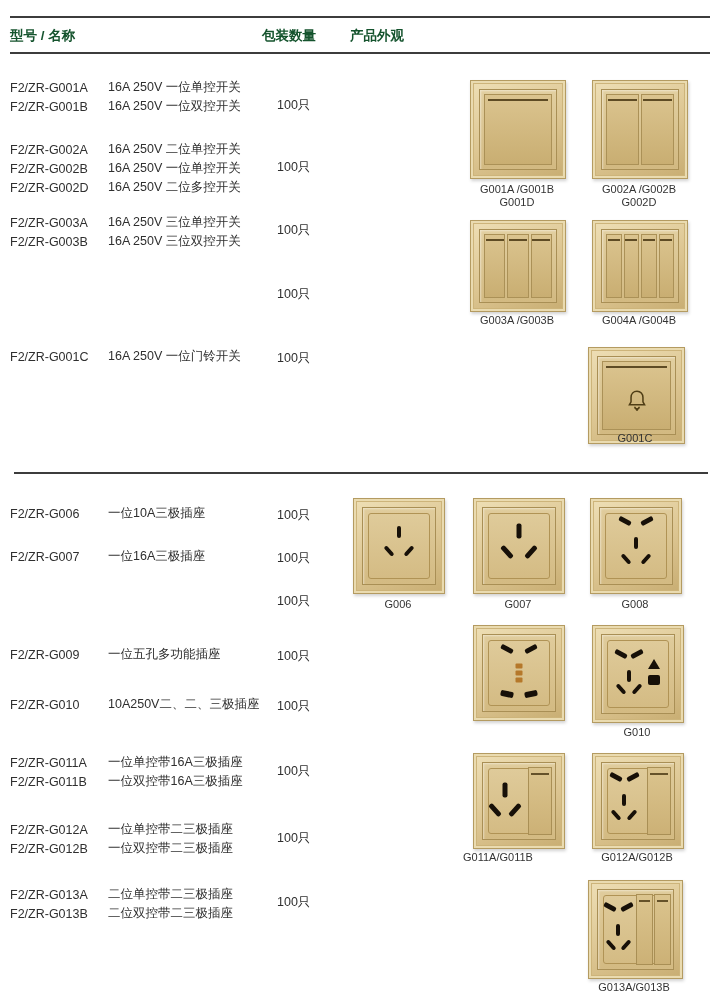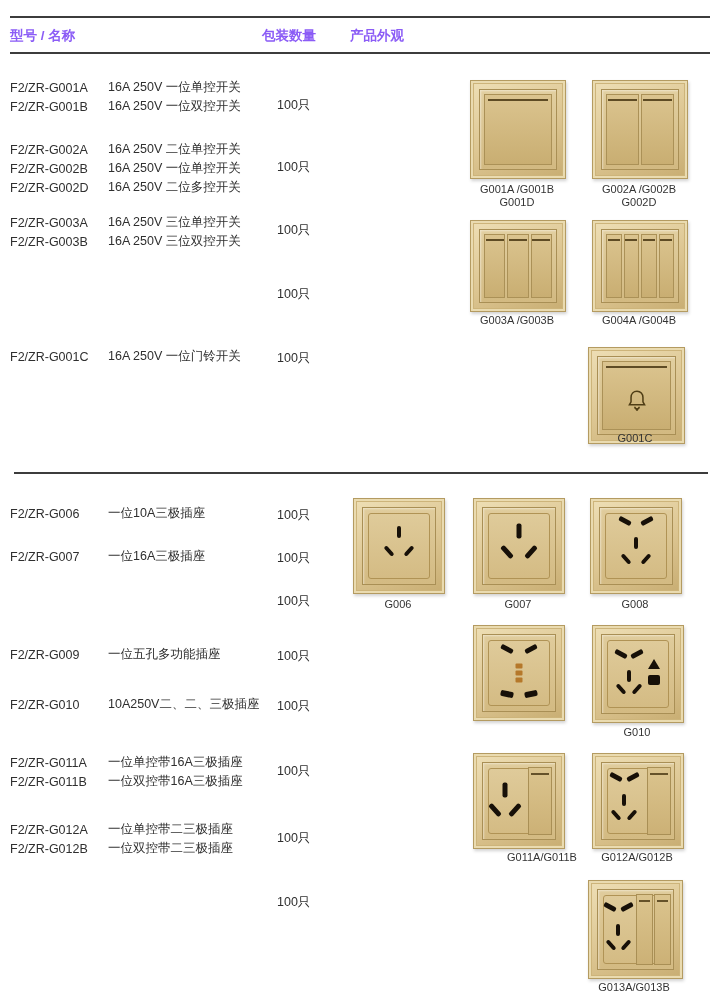--- a/index.html
+++ b/index.html
@@ -1,19 +1,19 @@
 <!DOCTYPE html>
 <html><head>
 <meta charset="utf-8">
 <style>
   html,body{margin:0;padding:0;background:#ffffff;}
   .page{position:relative;width:722px;height:1005px;background:#fff;overflow:hidden;
         font-family:"Liberation Sans","DejaVu Sans",sans-serif;color:#2f2f2f;}
   .rule{position:absolute;height:2px;background:#3c3c3c;}
-  .colhead{position:absolute;top:27px;font-weight:bold;font-size:13.5px;color:#8b5cf6;white-space:nowrap;}
+  .colhead{position:absolute;top:27px;font-weight:bold;font-size:13.5px;color:#14532d;white-space:nowrap;}
   .tgroup{position:absolute;left:10px;}
   .tline{display:flex;height:19px;align-items:center;white-space:nowrap;}
   .model{width:98px;font-size:12.5px;color:#2f2f2f;}
   .desc{font-size:12.5px;color:#2f2f2f;}
   .qty{position:absolute;left:277px;font-size:12.5px;color:#2f2f2f;white-space:nowrap;}
   .cap{position:absolute;width:130px;text-align:center;font-size:11px;line-height:13px;color:#333;}
 
   
   .plate{position:absolute;background:linear-gradient(155deg,#eedfb6 0%,#dcc591 55%,#c8ad72 100%);
          border:1px solid #b49b61;
@@ -215,20 +215,30 @@
         <span class="model">F2/ZR-G012A</span>
         <span class="desc">一位单控带二三极插座</span>
       </div>
     <div class="tline">
         <span class="model">F2/ZR-G012B</span>
         <span class="desc">一位双控带二三极插座</span>
       </div>
   </div>
   <div class="qty" style="top:830px;">100只</div>
 
+  <div class="tgroup" style="top:885px;">
+    <div class="tline">
+        <span class="model">F2/ZR-G013A</span>
+        <span class="desc">二位单控带二三极插座</span>
+      </div>
+    <div class="tline">
+        <span class="model">F2/ZR-G013B</span>
+        <span class="desc">二位双控带二三极插座</span>
+      </div>
+  </div>
   <div class="qty" style="top:894px;">100只</div>
 
   <div class="plate" style="left:353px;top:498px;width:90px;height:94px;">
     <div class="sface">
       <div class="ring"></div>
       <span class="hole" style="left:50%;top:32%;"></span>
       <span class="hole" style="left:36%;top:57%;transform:translate(-50%,-50%) rotate(-42deg);"></span>
       <span class="hole" style="left:64%;top:57%;transform:translate(-50%,-50%) rotate(42deg);"></span>
     </div>
   </div>
@@ -286,21 +296,21 @@
 
   <div class="plate" style="left:473px;top:753px;width:90px;height:94px;">
     <div class="sface">
       <div class="ring"></div>
       <span class="hole big" style="left:31%;top:36%;"></span>
       <span class="hole big" style="left:17%;top:62%;transform:translate(-50%,-50%) rotate(-42deg);"></span>
       <span class="hole big" style="left:45%;top:62%;transform:translate(-50%,-50%) rotate(42deg);"></span>
       <div class="strip" style="left:62%;right:4%;"></div>
     </div>
   </div>
-  <div class="cap" style="left:477px;top:851px;"><span>G011A/G011B</span></div>
+  <div class="cap" style="left:433px;top:851px;"><span>G011A/G011B</span></div>
 
   <div class="plate" style="left:592px;top:753px;width:90px;height:94px;">
     <div class="sface">
       <div class="ring"></div>
       <span class="hole flat" style="left:19%;top:19%;transform:translate(-50%,-50%) rotate(-62deg);"></span>
       <span class="hole flat" style="left:43%;top:19%;transform:translate(-50%,-50%) rotate(62deg);"></span>
       <span class="hole" style="left:31%;top:49%;"></span>
       <span class="hole" style="left:20%;top:69%;transform:translate(-50%,-50%) rotate(-42deg);"></span>
       <span class="hole" style="left:42%;top:69%;transform:translate(-50%,-50%) rotate(42deg);"></span>
       <div class="strip" style="left:62%;right:4%;"></div>

